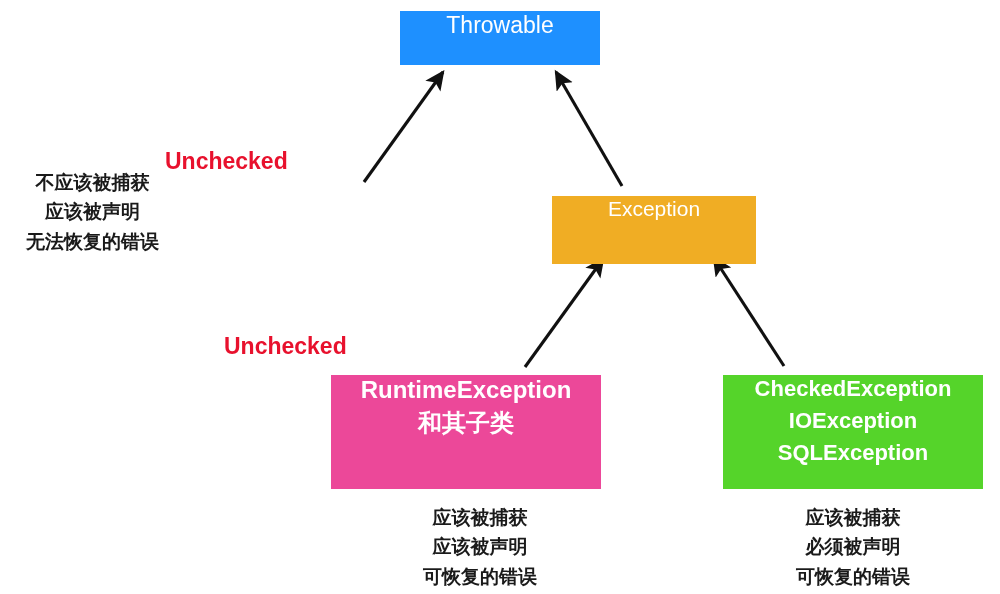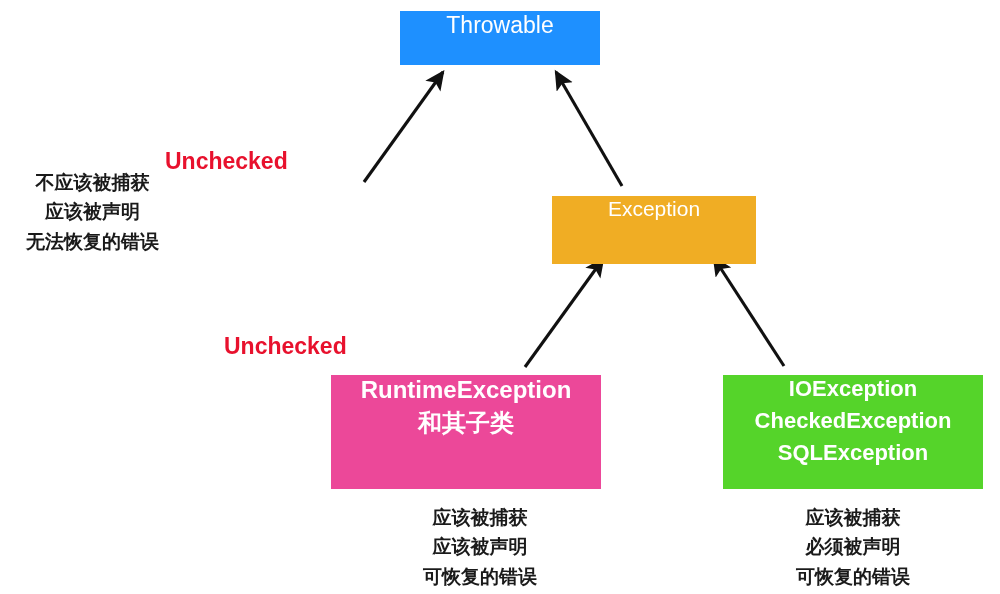--- a/index.html
+++ b/index.html
@@ -125,22 +125,22 @@
   <div class="node" id="node-exception">
     <span class="node-line">Exception</span>
   </div>
 
   <div class="node" id="node-runtime">
     <span class="node-line">RuntimeException</span>
     <span class="node-line">和其子类</span>
   </div>
 
   <div class="node" id="node-checked">
+    <span class="node-line">CheckedException</span>
     <span class="node-line">IOException</span>
-    <span class="node-line">CheckedException</span>
     <span class="node-line">SQLException</span>
   </div>
 
   <div class="unchecked-label" id="label-unchecked-error">Unchecked</div>
 
   <div class="unchecked-label" id="label-unchecked-runtime">Unchecked</div>
 
   <div class="annotation" id="ann-error-notes" style="color: rgb(26, 26, 26);">
     <span class="ann-line">不应该被捕获</span>
     <span class="ann-line">应该被声明</span>

